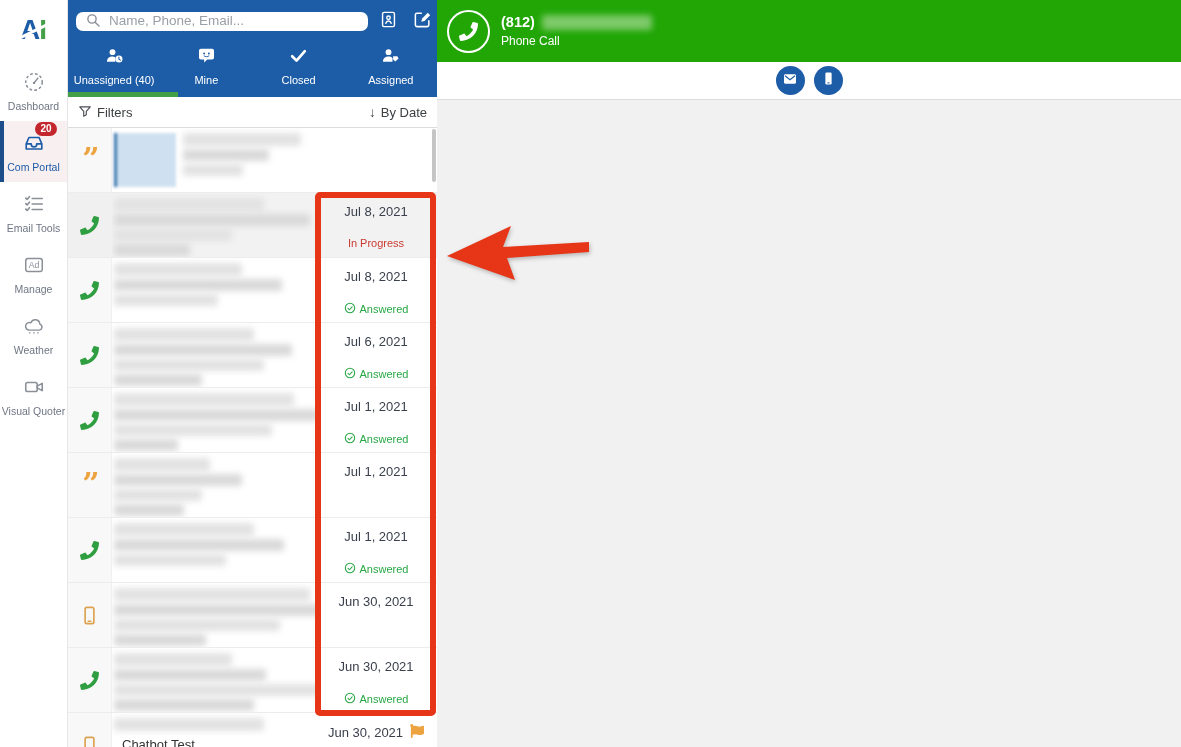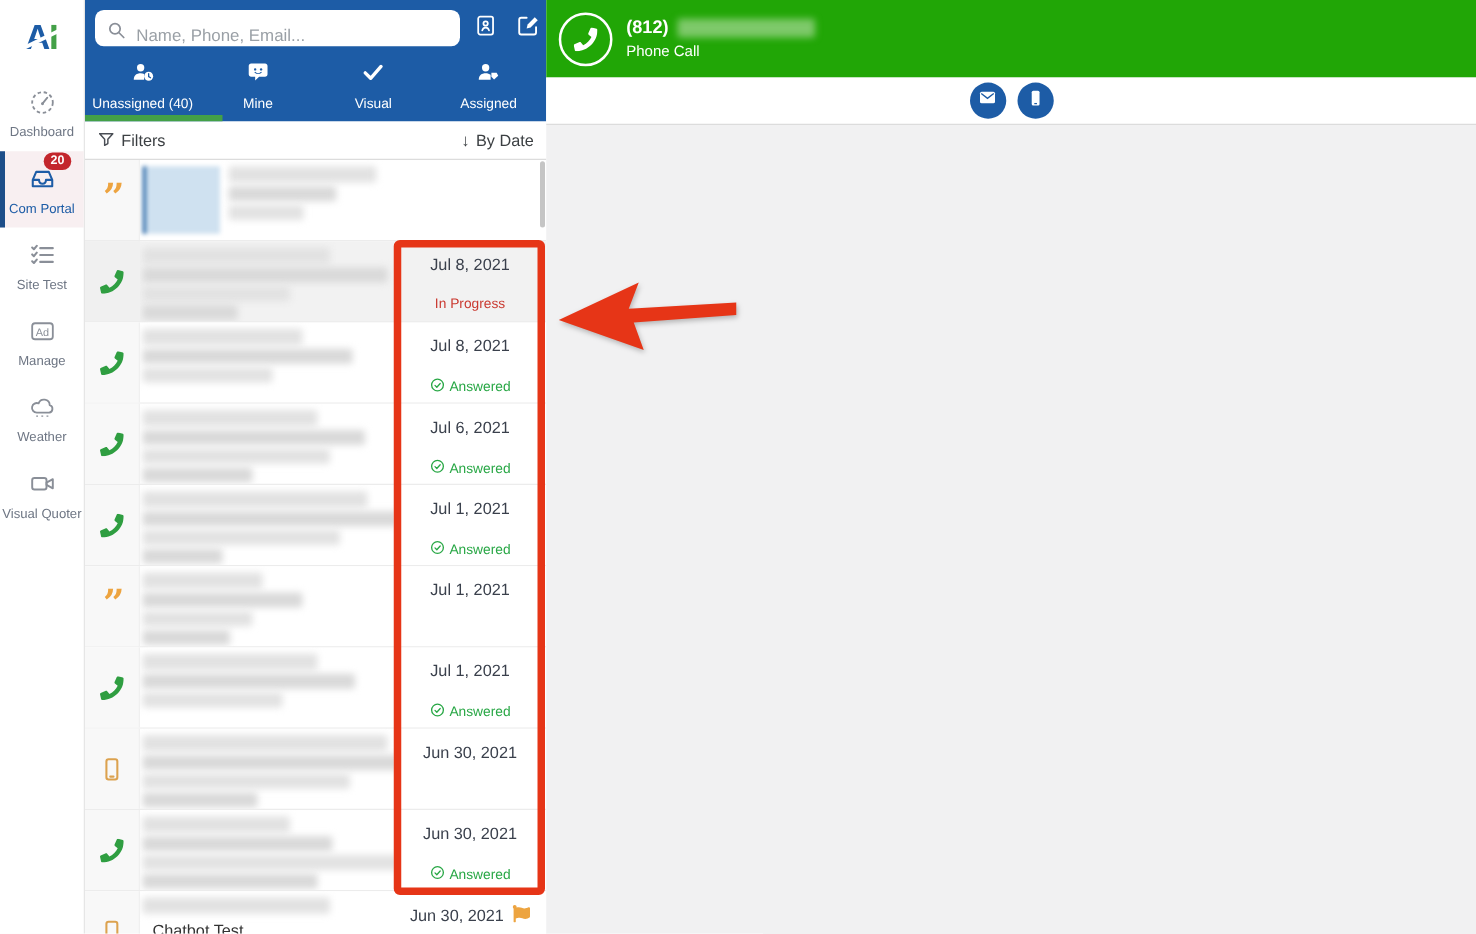--- a/index.html
+++ b/index.html
@@ -23,22 +23,22 @@
   .nav-item .nlabel { font-size:10.5px; margin-top:6px; color:#6e7684; white-space:nowrap; }
   .nav-item.active { background:#f8eff1; box-shadow:inset 4px 0 0 #1d4e89; }
   .nav-item.active .nlabel { color:var(--primary-blue); }
   .badge { position:absolute; top:-9px; right:-12px; background:var(--badge-red);
     color:#fff; font-size:10px; font-weight:bold; border-radius:9px;
     padding:2px 5px; line-height:1; }
   
   .list-panel { position:absolute; left:68px; top:0; width:369px; height:747px; background:#fff; }
   .blue-header { background:var(--primary-blue); height:97px; position:relative; }
   .search-row { display:flex; align-items:center; padding:8px 8px 2px 8px; }
-  .search-box { flex:0 0 292px; background:#fff; border-radius:7px; height:29px;
-    display:flex; align-items:flex-end; padding:0 9px; }
+  .search-box { flex:0 0 292px; background:#fff; border-radius:7px; height:19px;
+    display:flex; align-items:flex-start; padding:0 9px; }
   .search-box input { border:none; outline:none; flex:1; font-size:13.5px;
     color:#333; background:transparent; font-family:"Liberation Sans", sans-serif; margin-left:6px; }
   .search-box input::placeholder { color:#9aa0a6; }
   .hdr-btn { width:27px; height:27px; display:flex; align-items:center;
     justify-content:center; margin-left:7px; cursor:pointer; }
   .tabs { display:flex; height:52px; margin-top:3px; }
   .tab { flex:1; display:flex; flex-direction:column; align-items:center;
     justify-content:center; gap:5px; color:#fff; cursor:pointer; }
   .tab-label { font-size:11px; color:#fff; white-space:nowrap; }
   .tab-underline { position:absolute; left:0; bottom:0; width:110px; height:5px;
@@ -122,21 +122,21 @@
         </span>
         <span class="nlabel">Com Portal</span>
       </div>
       <div class="nav-item">
         <span class="nicon">
           <svg width="22" height="22" viewBox="0 0 24 24" fill="none" stroke="#8a8f98" stroke-width="1.8" stroke-linecap="round">
             <path d="M10 6 H21 M10 12 H21 M10 18 H21"></path>
             <path d="M3 5.5 L4.5 7 L7 4 M3 11.5 L4.5 13 L7 10 M3 17.5 L4.5 19 L7 16" stroke-linejoin="round"></path>
           </svg>
         </span>
-        <span class="nlabel">Site Test</span>
+        <span class="nlabel">Email Tools</span>
       </div>
       <div class="nav-item">
         <span class="nicon">
           <svg width="22" height="22" viewBox="0 0 24 24" fill="none" stroke="#8a8f98" stroke-width="1.6">
             <rect x="3" y="5" width="18" height="14" rx="2.5"></rect>
             <text x="12" y="15.8" font-size="9.5" text-anchor="middle" fill="#8a8f98" stroke="none" font-family="Liberation Sans, sans-serif">Ad</text>
           </svg>
         </span>
         <span class="nlabel">Manage</span>
       </div>
@@ -203,21 +203,21 @@
               <circle cx="9" cy="9.5" r="1.2" fill="#1d5ca6"></circle>
               <circle cx="15" cy="9.5" r="1.2" fill="#1d5ca6"></circle>
               <path d="M9 12.5 C10.6 14 13.4 14 15 12.5" stroke="#1d5ca6" stroke-width="1.2" fill="none" stroke-linecap="round"></path>
             </svg></span>
           <span class="tab-label">Mine</span>
         </div>
         <div class="tab">
           <span><svg width="19" height="19" viewBox="0 0 24 24" fill="none" stroke="#fff" stroke-width="3.4" stroke-linecap="round" stroke-linejoin="round">
               <path d="M4 13 L9.5 18.5 L20 6.5"></path>
             </svg></span>
-          <span class="tab-label">Visual</span>
+          <span class="tab-label">Closed</span>
         </div>
         <div class="tab">
           <span><svg width="19" height="19" viewBox="0 0 24 24" fill="#fff">
               <circle cx="9.5" cy="7.8" r="3.7"></circle>
               <path d="M2.5 20 C2.5 15.4 5.6 13.4 9.5 13.4 C11.5 13.4 13.3 13.9 14.5 15 L14.5 20 Z"></path>
               <path d="M15.3 12.8 L20.6 12.8 L22.2 15.9 L18 19.6 L15.3 16.9 Z"></path>
             </svg></span>
           <span class="tab-label">Assigned</span>
         </div>
       </div>

